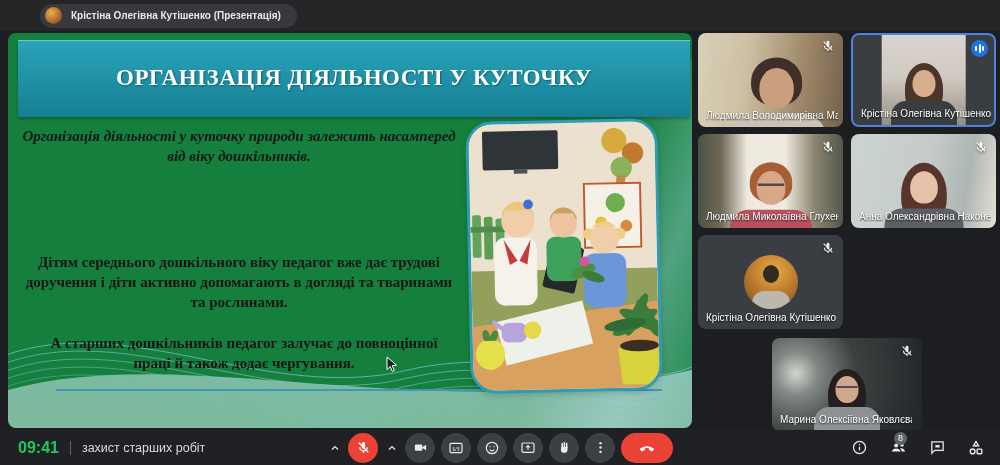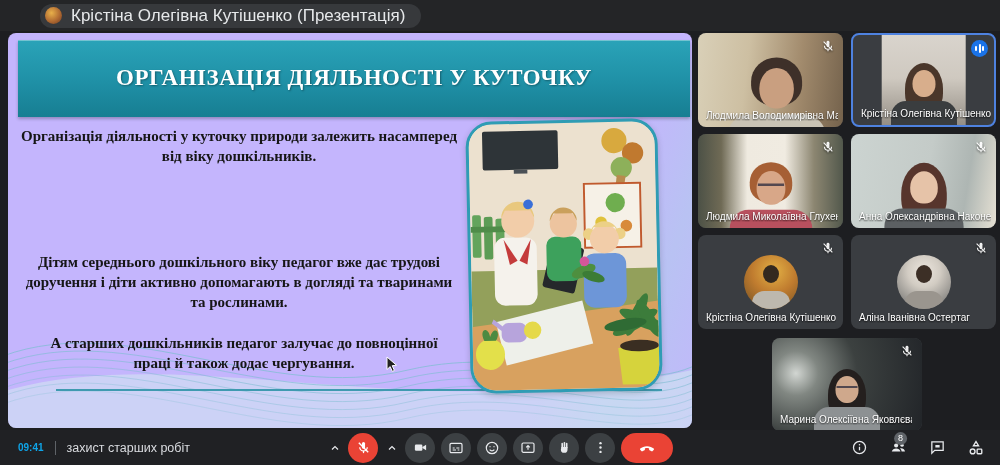--- a/index.html
+++ b/index.html
@@ -4,29 +4,29 @@
 <style>
   * { margin:0; padding:0; box-sizing:border-box; }
   html,body { width:1000px; height:465px; overflow:hidden; }
   body { background:#1d1e21; font-family:"Liberation Sans","DejaVu Sans",sans-serif; }
   .app { position:relative; width:1000px; height:465px; background:#1d1e21; }
 
   
   .topbar { position:absolute; top:0; left:0; width:100%; height:31px; background:#242527; display:flex; align-items:center; padding-left:40px; }
   .chip { display:inline-flex; align-items:center; gap:9px; background:#37393c; border-radius:14px; height:24px; padding:0 16px 0 5px; }
   .chip-avatar { width:17px; height:17px; border-radius:50%; background:radial-gradient(circle at 38% 35%, #e8b04a 0%, #b06a32 55%, #6e3a20 100%); flex:0 0 auto; }
-  .chip-label { font-size:17px; color:#e6e8ea; font-weight:400; white-space:nowrap; }
+  .chip-label { font-size:10px; color:#e6e8ea; font-weight:700; white-space:nowrap; }
 
   
-  .pres { position:absolute; left:8px; top:33px; width:684px; height:395px; background:#c4b5fd; border-radius:8px; overflow:hidden; }
+  .pres { position:absolute; left:8px; top:33px; width:684px; height:395px; background:#15803d; border-radius:8px; overflow:hidden; }
   .swoosh { position:absolute; right:-60px; top:30px; width:190px; height:520px; transform:rotate(20deg); background:linear-gradient(90deg, rgba(173,216,230,0) 0%, rgba(168,214,228,.40) 45%, rgba(168,214,228,0) 100%); }
   .title-band { position:absolute; left:10px; right:2px; top:7px; height:77px; background:linear-gradient(180deg,#2aa3b8 0%,#1f90a6 55%,#177e92 100%); box-shadow:inset 0 1px 0 rgba(255,255,255,.35), 0 2px 3px rgba(0,0,0,.25); display:flex; flex-direction:column; justify-content:center; text-align:center; }
   .title-band .tl { font-family:"Liberation Serif","DejaVu Serif",serif; font-weight:700; color:#ffffff; font-size:23px; line-height:1.25; letter-spacing:.5px; text-shadow:1px 1px 2px rgba(0,0,0,.35); }
   .para { position:absolute; left:12px; width:438px; text-align:center; font-family:"Liberation Serif","DejaVu Serif",serif; font-weight:700; font-size:15px; line-height:1.33; color:#161616; }
-  .p1 { top:94px; } .p2 { top:146px; } .p3 { top:220px; } .p4 { top:301px; width:420px; left:26px; }
+  .p1 { top:94px;font-style:italic; } .p2 { top:146px; } .p3 { top:220px; } .p4 { top:301px; width:420px; left:26px; }
   .hline { position:absolute; left:48px; top:356px; width:606px; height:2px; background:#3f9ab0; }
   .waves { position:absolute; left:0; bottom:0; width:684px; height:110px; }
 
   .photo-frame { position:absolute; left:460px; top:87px; width:192px; height:272px; border:3px solid #2f9cb4; border-radius:26px; overflow:hidden; background:#ece1cf; transform:rotate(-1.2deg); box-shadow:0 2px 6px rgba(0,0,0,.18); }
   .cursor { position:absolute; left:378px; top:323px; width:12px; height:17px; }
 
   
   .grid { position:absolute; left:698px; top:33px; width:298px; height:398px; }
   .tile { position:absolute; width:145px; height:94px; background:#3a3d41; border-radius:8px; overflow:hidden; }
   .tile.speaking { border:2px solid #4e82e0; }
@@ -68,21 +68,21 @@
 
   .nameplate { position:absolute; left:8px; bottom:6px; font-size:10px; color:#ffffff; text-shadow:0 1px 2px rgba(0,0,0,.85); white-space:nowrap; max-width:132px; overflow:hidden; }
   .tile-mic { position:absolute; top:6px; right:8px; width:14px; height:14px; opacity:.92; filter:drop-shadow(0 1px 1px rgba(0,0,0,.6)); }
   .audio-ind { position:absolute; top:5px; right:6px; width:17px; height:17px; border-radius:50%; background:#1a73e8; display:flex; align-items:center; justify-content:center; gap:1.5px; }
   .audio-ind i { display:block; width:2px; border-radius:1px; background:#fff; }
   .audio-ind i:nth-child(1){height:5px;} .audio-ind i:nth-child(2){height:9px;} .audio-ind i:nth-child(3){height:5px;}
 
   
   .bottombar { position:absolute; left:0; bottom:0; width:100%; height:35px; background:#202124; }
   .meta-left { position:absolute; left:18px; top:0; height:35px; display:flex; align-items:center; }
-  .mtime { font-size:10px; color:#0ea5e9; font-weight:700; }
+  .mtime { font-size:16px; color:#22c55e; font-weight:700; }
   .msep { width:1px; height:14px; background:#5f6368; margin:0 11px; }
   .mname { font-size:12.5px; color:#dadce0; }
 
   .controls { position:absolute; left:50%; top:2px; transform:translateX(-50%); display:flex; align-items:center; gap:6px; height:31px; }
   .chev { width:15px; height:30px; display:flex; align-items:center; justify-content:center; background:none; border:none; cursor:pointer; padding:0; }
   .cbtn { width:30px; height:30px; border-radius:50%; background:#3c4043; border:none; display:flex; align-items:center; justify-content:center; cursor:pointer; padding:0; }
   .cbtn.red { background:#ea4335; }
   .cbtn.end { width:52px; border-radius:16px; }
   .cbtn svg, .chev svg { display:block; }
 
@@ -273,35 +273,20 @@
         </div>
       <svg class="tile-mic" viewBox="0 0 24 24">
           <rect x="9.5" y="3" width="5" height="11" rx="2.5" fill="#fff"></rect>
           <path d="M6 11.5a6 6 0 0 0 12 0" stroke="#fff" stroke-width="2" fill="none"></path>
           <path d="M12 17.5V21" stroke="#fff" stroke-width="2"></path>
           <path d="M4.5 4.5 L19.5 19.5" stroke="#fff" stroke-width="2.2"></path>
         </svg>
       <div class="nameplate">Крістіна Олегівна Кутішенко</div>
     </div>
 
-    <div class="tile t6">
-      <div class="avatar-wrap">
-          <div class="avatar">
-            <div class="a-head"></div>
-            <div class="a-body"></div>
-          </div>
-        </div>
-      <svg class="tile-mic" viewBox="0 0 24 24">
-          <rect x="9.5" y="3" width="5" height="11" rx="2.5" fill="#fff"></rect>
-          <path d="M6 11.5a6 6 0 0 0 12 0" stroke="#fff" stroke-width="2" fill="none"></path>
-          <path d="M12 17.5V21" stroke="#fff" stroke-width="2"></path>
-          <path d="M4.5 4.5 L19.5 19.5" stroke="#fff" stroke-width="2.2"></path>
-        </svg>
-      <div class="nameplate">Аліна Іванівна Остертаг</div>
-    </div>
 
     <div class="tile t7">
       <div class="vid">
         <div class="fig long">
             <div class="hair"></div>
             <div class="face"></div>
             <div class="glasses"></div>
             <div class="torso"></div>
           </div>
       </div>

